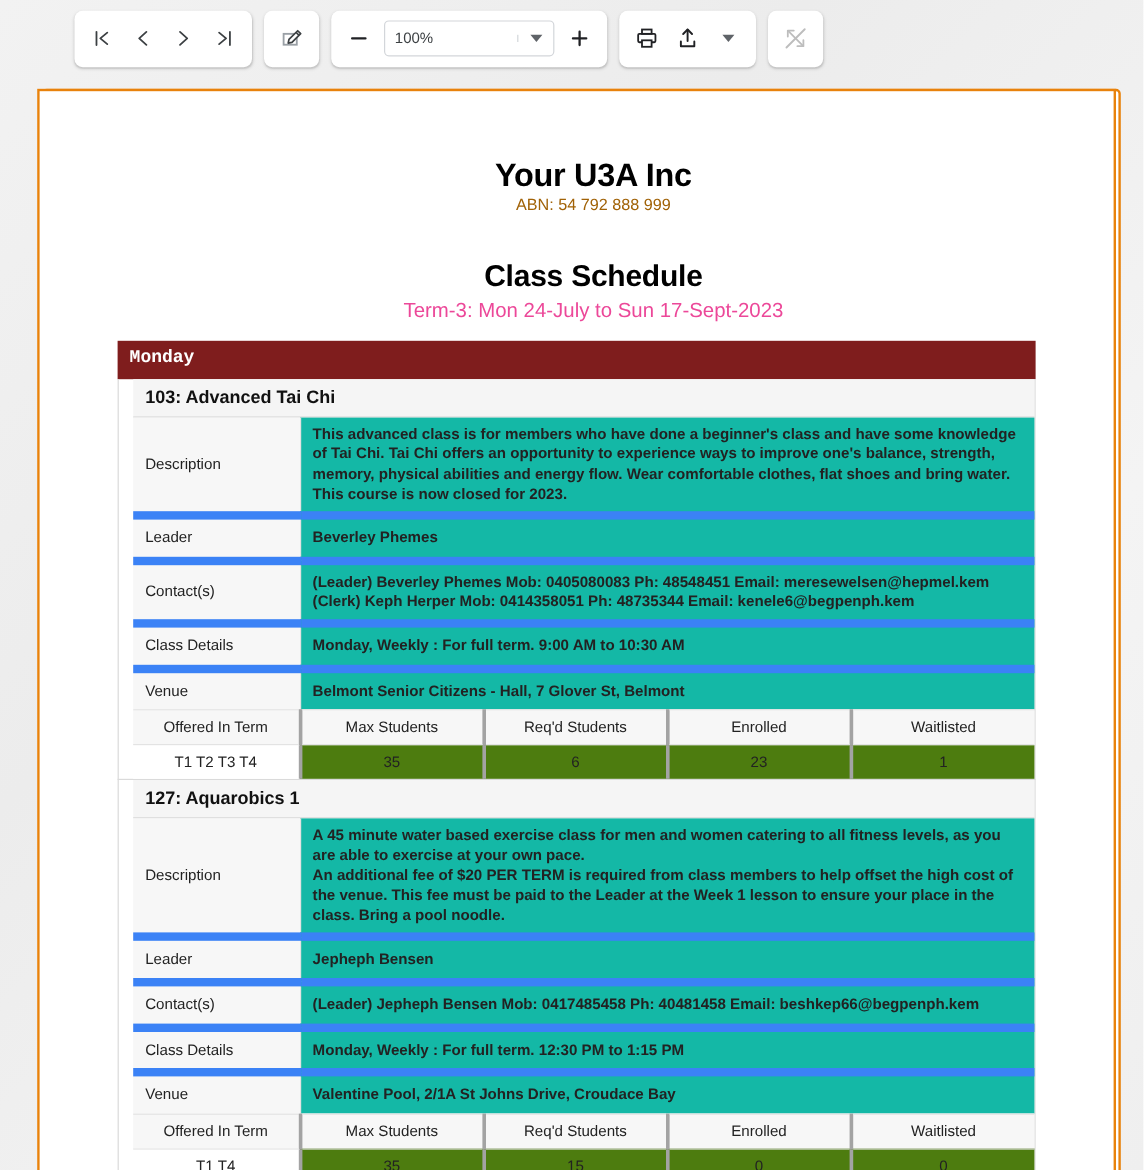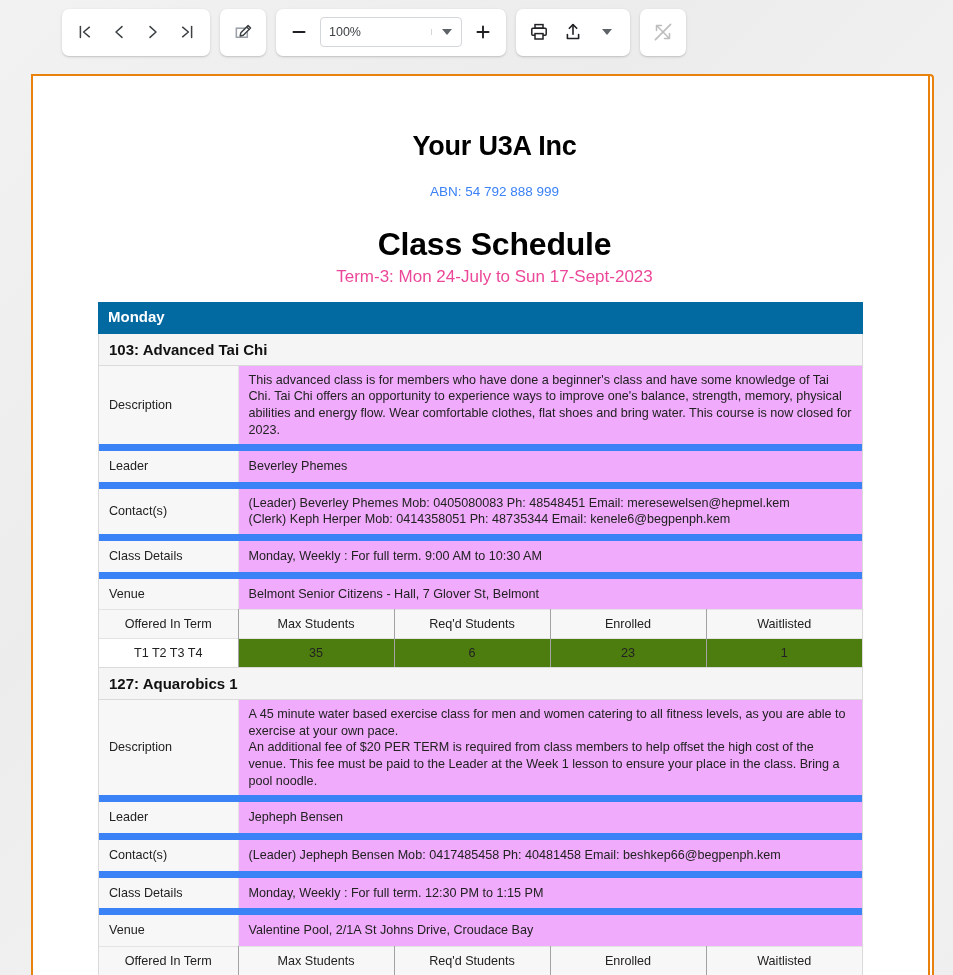--- a/index.html
+++ b/index.html
@@ -109,53 +109,55 @@
   .doc-head { text-align: center; padding-left: 28px; }
   .org-name {
     font-size: 27px;
     font-weight: bold;
     color: #000;
     margin: 55px 0 0 0;
     letter-spacing: -0.2px;
   }
   .abn {
     font-size: 13.5px;
-    color: #3b82f6;
-    margin-top: 22px;
+    color: #a16207;
+    margin-top: 1px;
   }
   .doc-title {
-    font-size: 32px;
+    font-size: 25px;
     font-weight: bold;
     color: #000;
-    margin-top: 27px;
+    margin-top: 38px;
     letter-spacing: -0.2px;
   }
   .doc-sub {
     font-size: 17px;
     color: #ec4899;
     margin-top: 4px;
   }
 
   
   .sched {
     width: 765px;
     margin: 15px auto 0 auto;
   }
   .day-bar {
-    background: #0369a1;
+    background: #7f1d1d;
     color: #ffffff;
     font-size: 15px;
     font-weight: bold;
     padding: 6px 10px 7px 10px;
     line-height: 1.25;
+    font-family: Liberation Mono, monospace;
   }
   .class-block {
     border-left: 1px solid #dadada;
     border-right: 1px solid #dadada;
     border-bottom: 1px solid #dadada;
+    padding-left: 12px;
   }
   .class-title {
     background: #f5f5f5;
     border-bottom: 1px solid #dadada;
     font-size: 15px;
     font-weight: bold;
     color: #111;
     padding: 7px 10px 7px 10px;
   }
   table.ctab {
@@ -171,34 +173,34 @@
     line-height: 1.32;
   }
   table.ctab tr:first-child td { border-top: none; }
   td.lbl {
     width: 139px;
     background: #f7f7f7;
     color: #222;
     border-right: 1px solid #e3e3e3;
     vertical-align: middle;
   }
-  td.val { background: #f0abfc; }
+  td.val { background: #14b8a6; font-weight: bold; }
   td.val.multi { padding-top: 6px; padding-bottom: 6px; }
 
   
   .stats {
     width: 100%;
     border-collapse: collapse;
     font-size: 12.6px;
     color: #222;
     table-layout: fixed;
   }
   .stats td {
     border-top: 1px solid #e3e3e3;
-    border-right: 1px solid #a3a3a3;
+    border-right: 3px solid #a3a3a3;
     padding: 7px 4px;
     text-align: center;
     background: #fbfbfb;
   }
   .stats tr.hdr td { background: #f7f7f7; }
   .stats tr.vals td { background: #4d7c0f; }
   .stats td:last-child { border-right: none; }
   .stats td.first {
     width: 139px;
     background: #f7f7f7;

